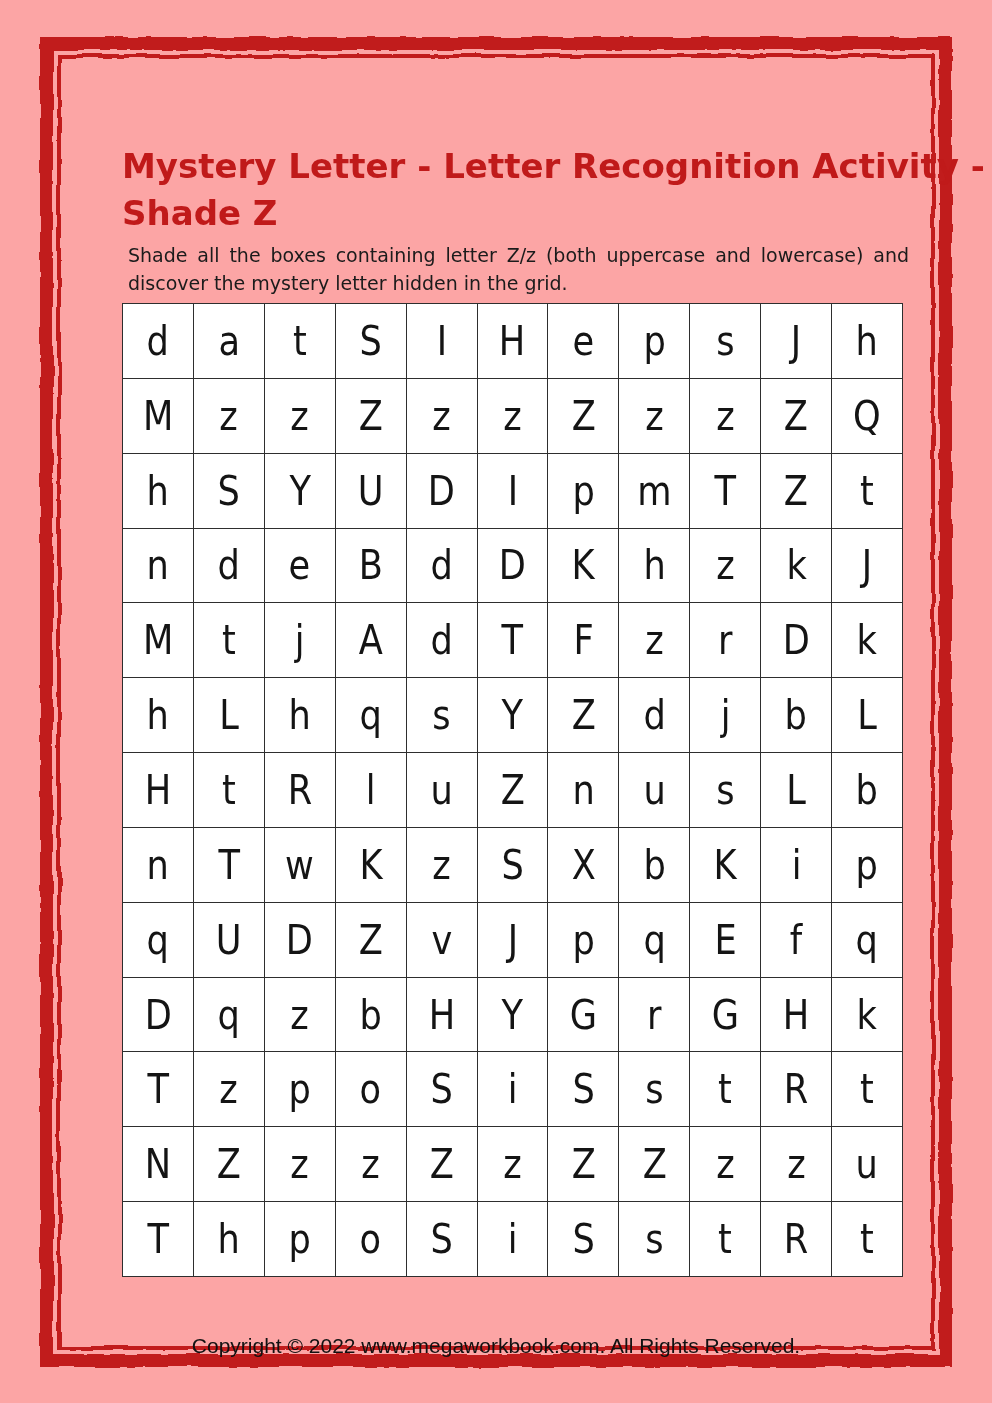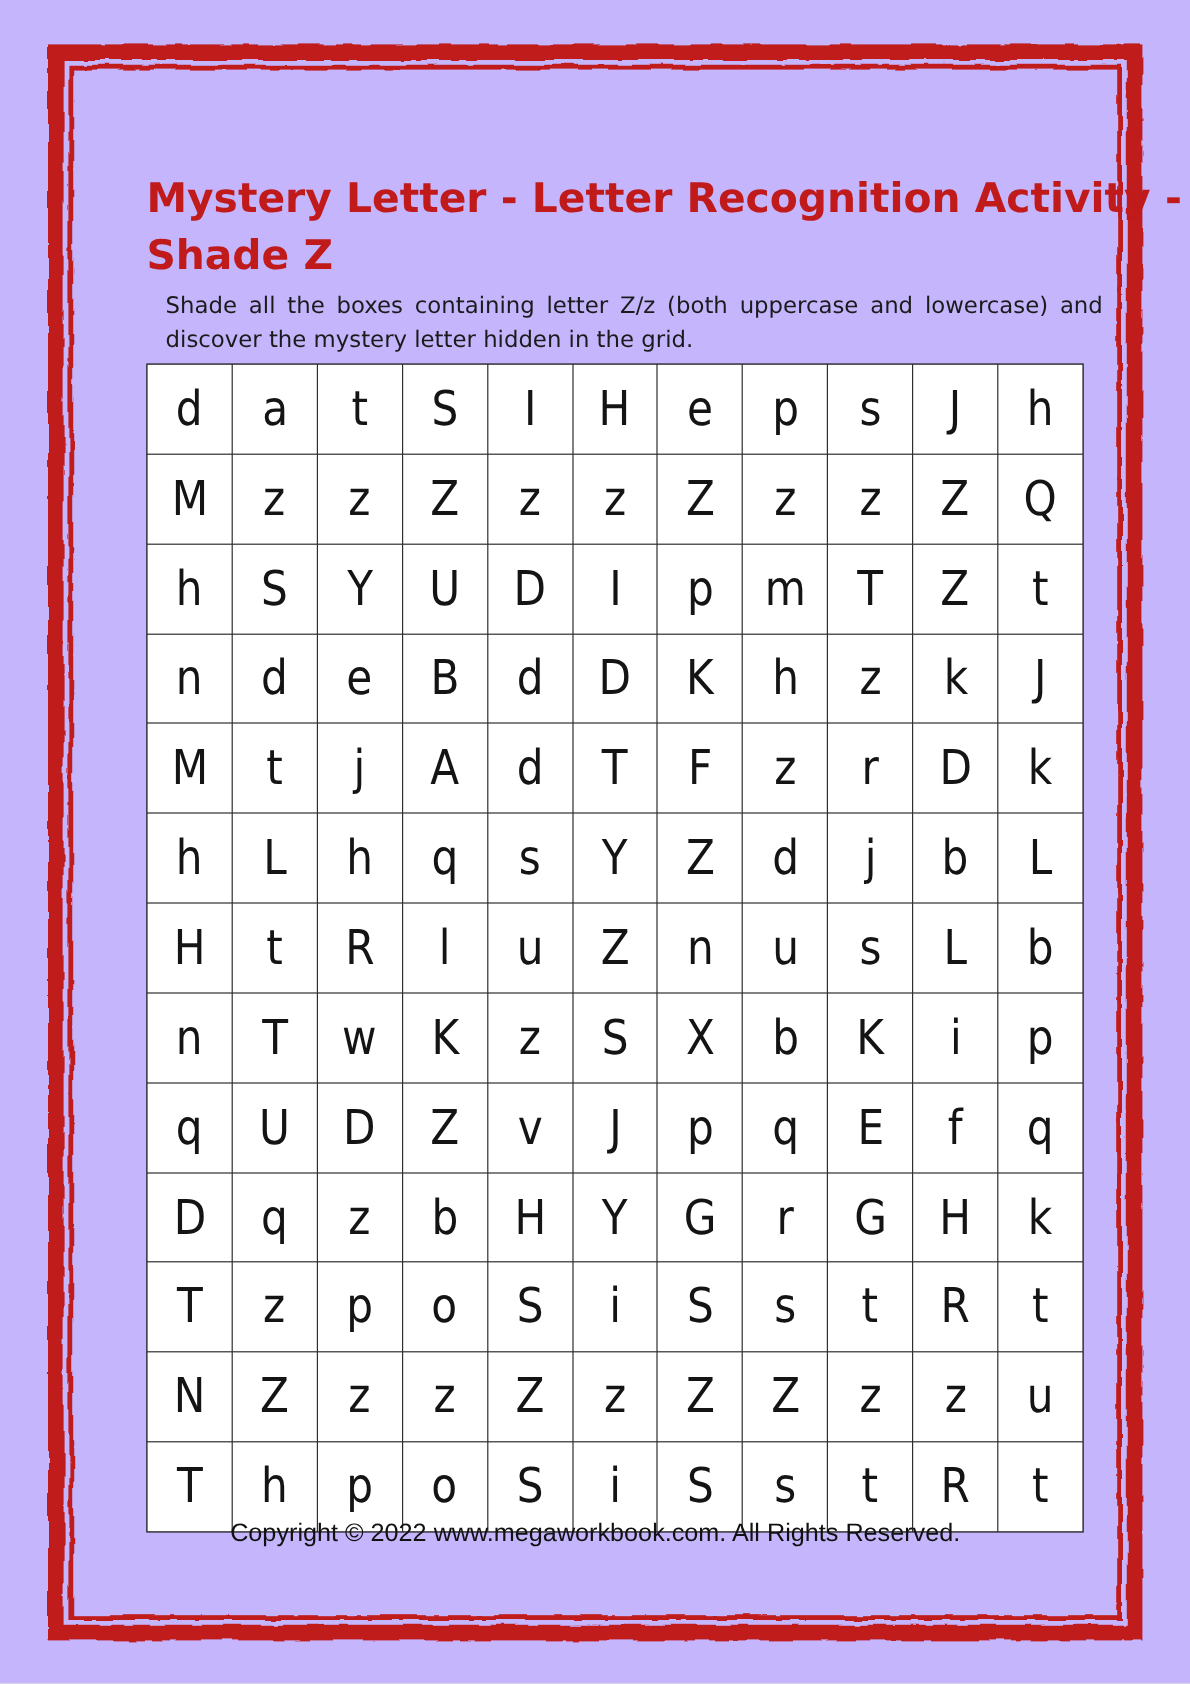--- a/index.html
+++ b/index.html
@@ -4,21 +4,21 @@
 <style>
   html, body {
     margin: 0;
     padding: 0;
     background: #ffffff;
   }
   .page {
     position: relative;
     width: 992px;
     height: 1403px;
-    background: #c4b5fd;
+    background: #fca5a5;
     overflow: hidden;
     font-family: "DejaVu Sans", sans-serif;
   }
 
   
   .frame {
     position: absolute;
     left: 40px;
     top: 37px;
     right: 40px;
@@ -42,21 +42,21 @@
     font-weight: bold;
     font-size: 34px;
     line-height: 47px;
     letter-spacing: 0px;
     white-space: nowrap;
   }
   .title .line2 { display: block; white-space: normal; }
 
   .instructions {
     position: absolute;
-    left: 138px;
+    left: 128px;
     top: 222px;
     width: 781px;
     color: #1b1b1b;
     font-size: 19px;
     line-height: 28px;
     text-align: justify;
     font-family: "DejaVu Sans", sans-serif;
   }
 
   .grid {
@@ -83,21 +83,21 @@
     font-family: "DejaVu Sans", sans-serif;
     transform-origin: center;
     cursor: pointer;
   }
   .cell span { transform: scaleX(0.88); display: inline-block; }
 
   .footer {
     position: absolute;
     left: 62px;
     right: 62px;
-    top: 1266px;
+    top: 1334px;
     text-align: center;
     font-size: 21px;
     color: #111111;
     font-family: "Liberation Sans", sans-serif;
   }
 </style>
 </head>
 <body>
 
 <svg width="0" height="0" style="position:absolute" aria-hidden="true">

